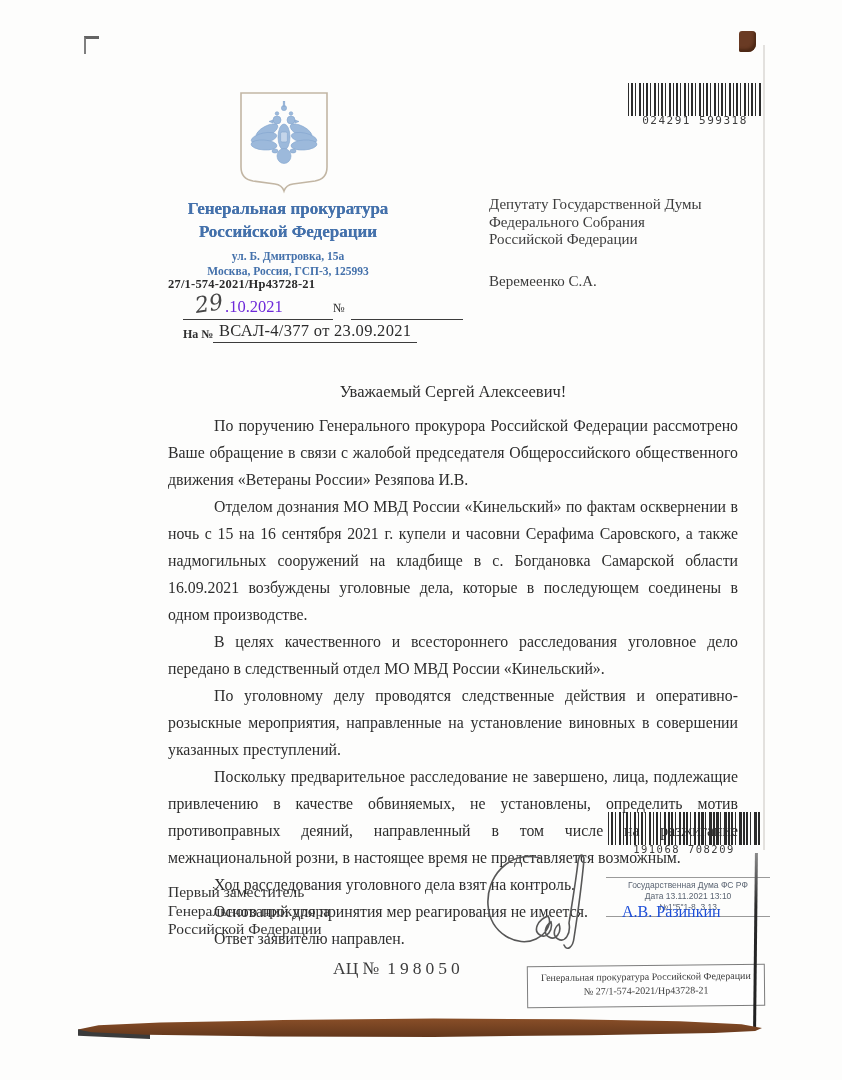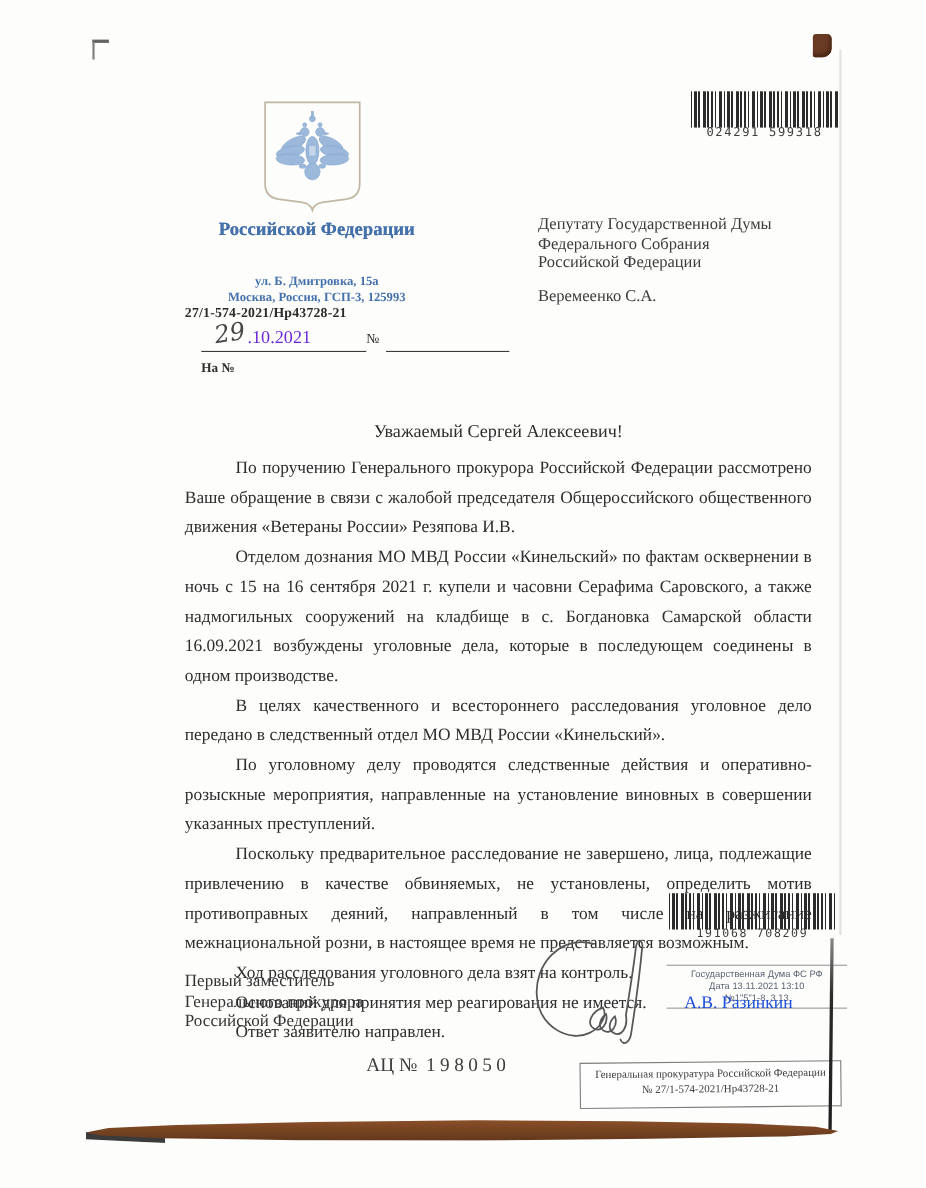--- a/index.html
+++ b/index.html
@@ -53,21 +53,21 @@
   .blank-line{position:absolute;left:168px;top:0;width:112px;height:26px;
     border-bottom:1.5px solid #3c3c3c;}
 
   .reply-row{left:183px;top:321px;width:300px;height:24px;}
   .reply-prefix{position:absolute;left:0;top:6px;font-size:12px;color:#2f2f2f;font-weight:bold;text-align:center;}
   .reply-value{position:absolute;left:30px;top:0;font-size:16.5px;color:#2b2b2b;
     border-bottom:1.5px solid #3c3c3c;padding:0 6px 1px 6px;letter-spacing:.3px;}
 
   
   .recipient{left:489px;top:196px;width:270px;font-size:15px;line-height:17.5px;color:#3c3c3c;}
-  .recipient .name{margin-top:13px;}
+  .recipient .name{margin-top:24px;}
 
   
   .salutation{left:168px;top:382px;width:570px;text-align:center;font-size:16.5px;color:#2d2d2d;}
   .body-text{left:168px;top:412px;width:570px;font-size:15.8px;line-height:27px;
     text-align:justify;color:#2d2d2d;}
   .body-text p{margin:0;text-indent:46px;}
 
   
   .duma-stamp{left:606px;top:849px;width:164px;border-top:1px solid #9a9a9a;
     border-bottom:1px solid #9a9a9a;padding:2px 0 3px 0;text-align:center;
@@ -126,38 +126,40 @@
     <circle cx="53" cy="21" r="2.6"></circle>
     <rect x="52.2" y="14.5" width="1.6" height="5"></rect>
     <ellipse cx="53" cy="69" rx="7" ry="7.5"></ellipse>
     <ellipse cx="44" cy="64" rx="3" ry="2"></ellipse>
     <ellipse cx="62" cy="64" rx="3" ry="2"></ellipse>
   </g>
   <rect x="49.6" y="45" width="6.8" height="10" rx="1.5" fill="#c4d5ea" stroke="#84a6cf" stroke-width="0.6"></rect>
 </svg>
 
 <div class="abs lh-title">
+  <div>Генеральная прокуратура</div>
   <div>Российской Федерации</div>
 </div>
 <div class="abs lh-addr">
   <div>ул. Б. Дмитровка, 15а</div>
   <div>Москва, Россия, ГСП-3, 125993</div>
 </div>
 <div class="abs lh-ref">27/1-574-2021/Нр43728-21</div>
 
 <div class="abs date-row">
   <span class="date-underline"></span>
   <span class="date-day">29</span>
   <span class="date-rest">.10.2021</span>
   <span class="date-no">№</span>
   <span class="blank-line"></span>
 </div>
 
 <div class="abs reply-row">
   <span class="reply-prefix">На №</span>
+  <span class="reply-value">ВСАЛ-4/377 от 23.09.2021</span>
 </div>
 
 <div class="abs recipient">
   <div>Депутату Государственной Думы</div>
   <div>Федерального Собрания</div>
   <div>Российской Федерации</div>
   <div class="name">Веремеенко С.А.</div>
 </div>
 
 <div class="abs salutation">Уважаемый Сергей Алексеевич!</div>

